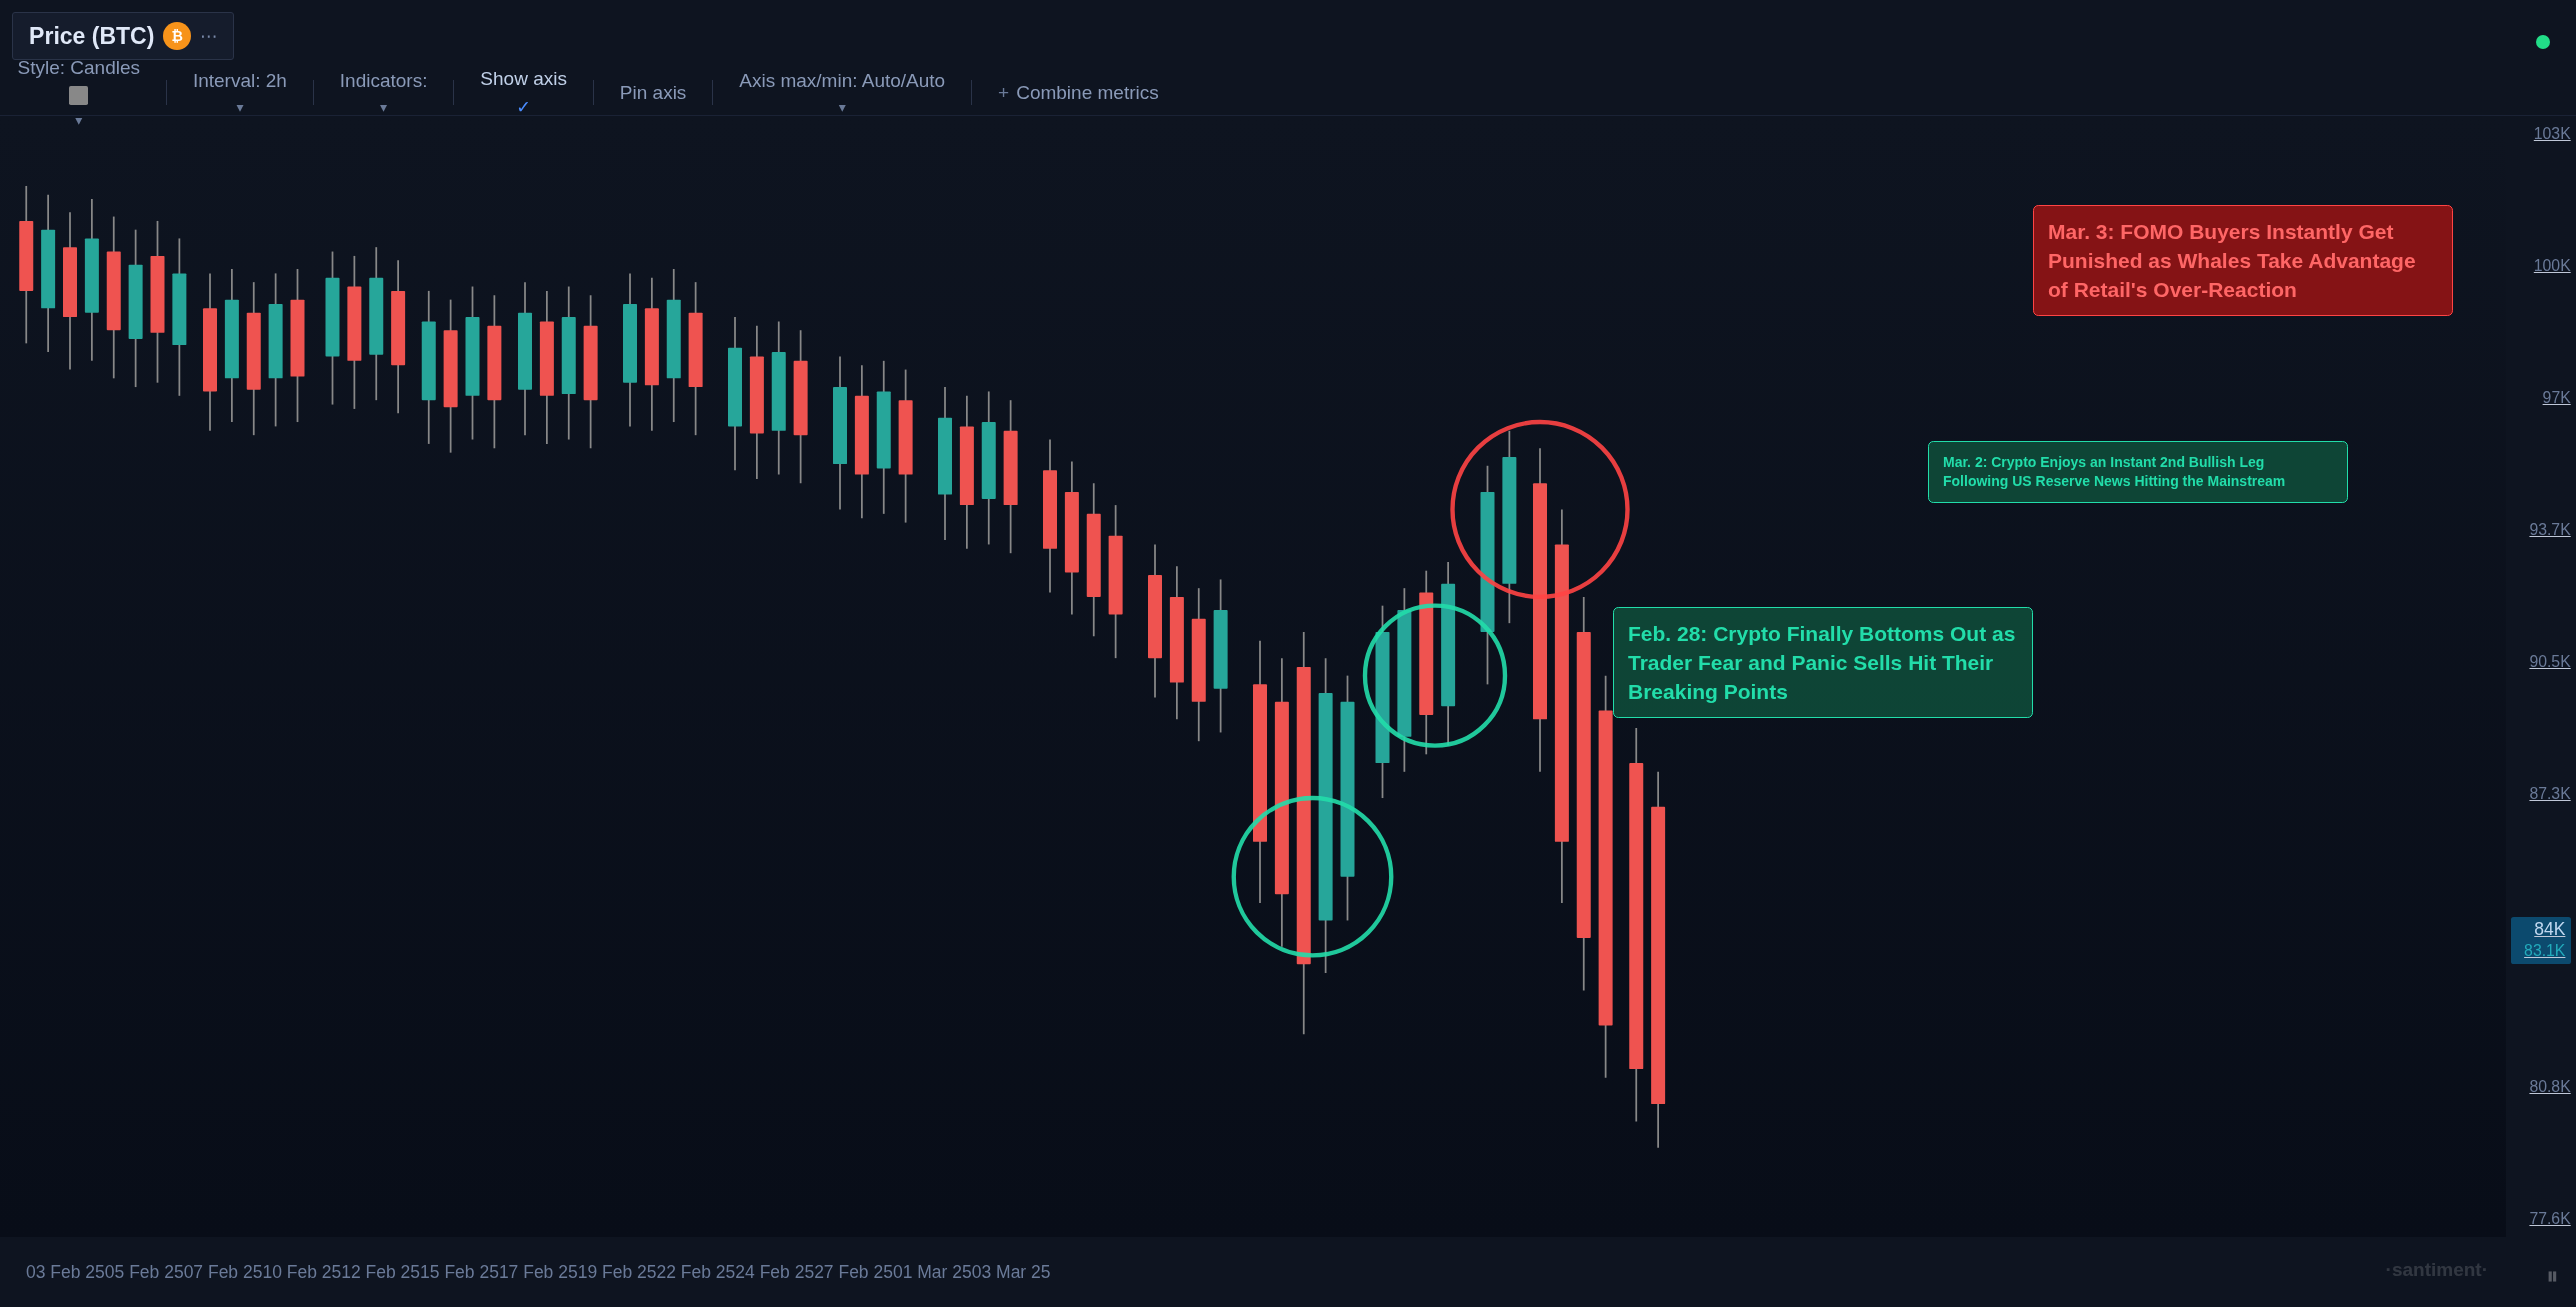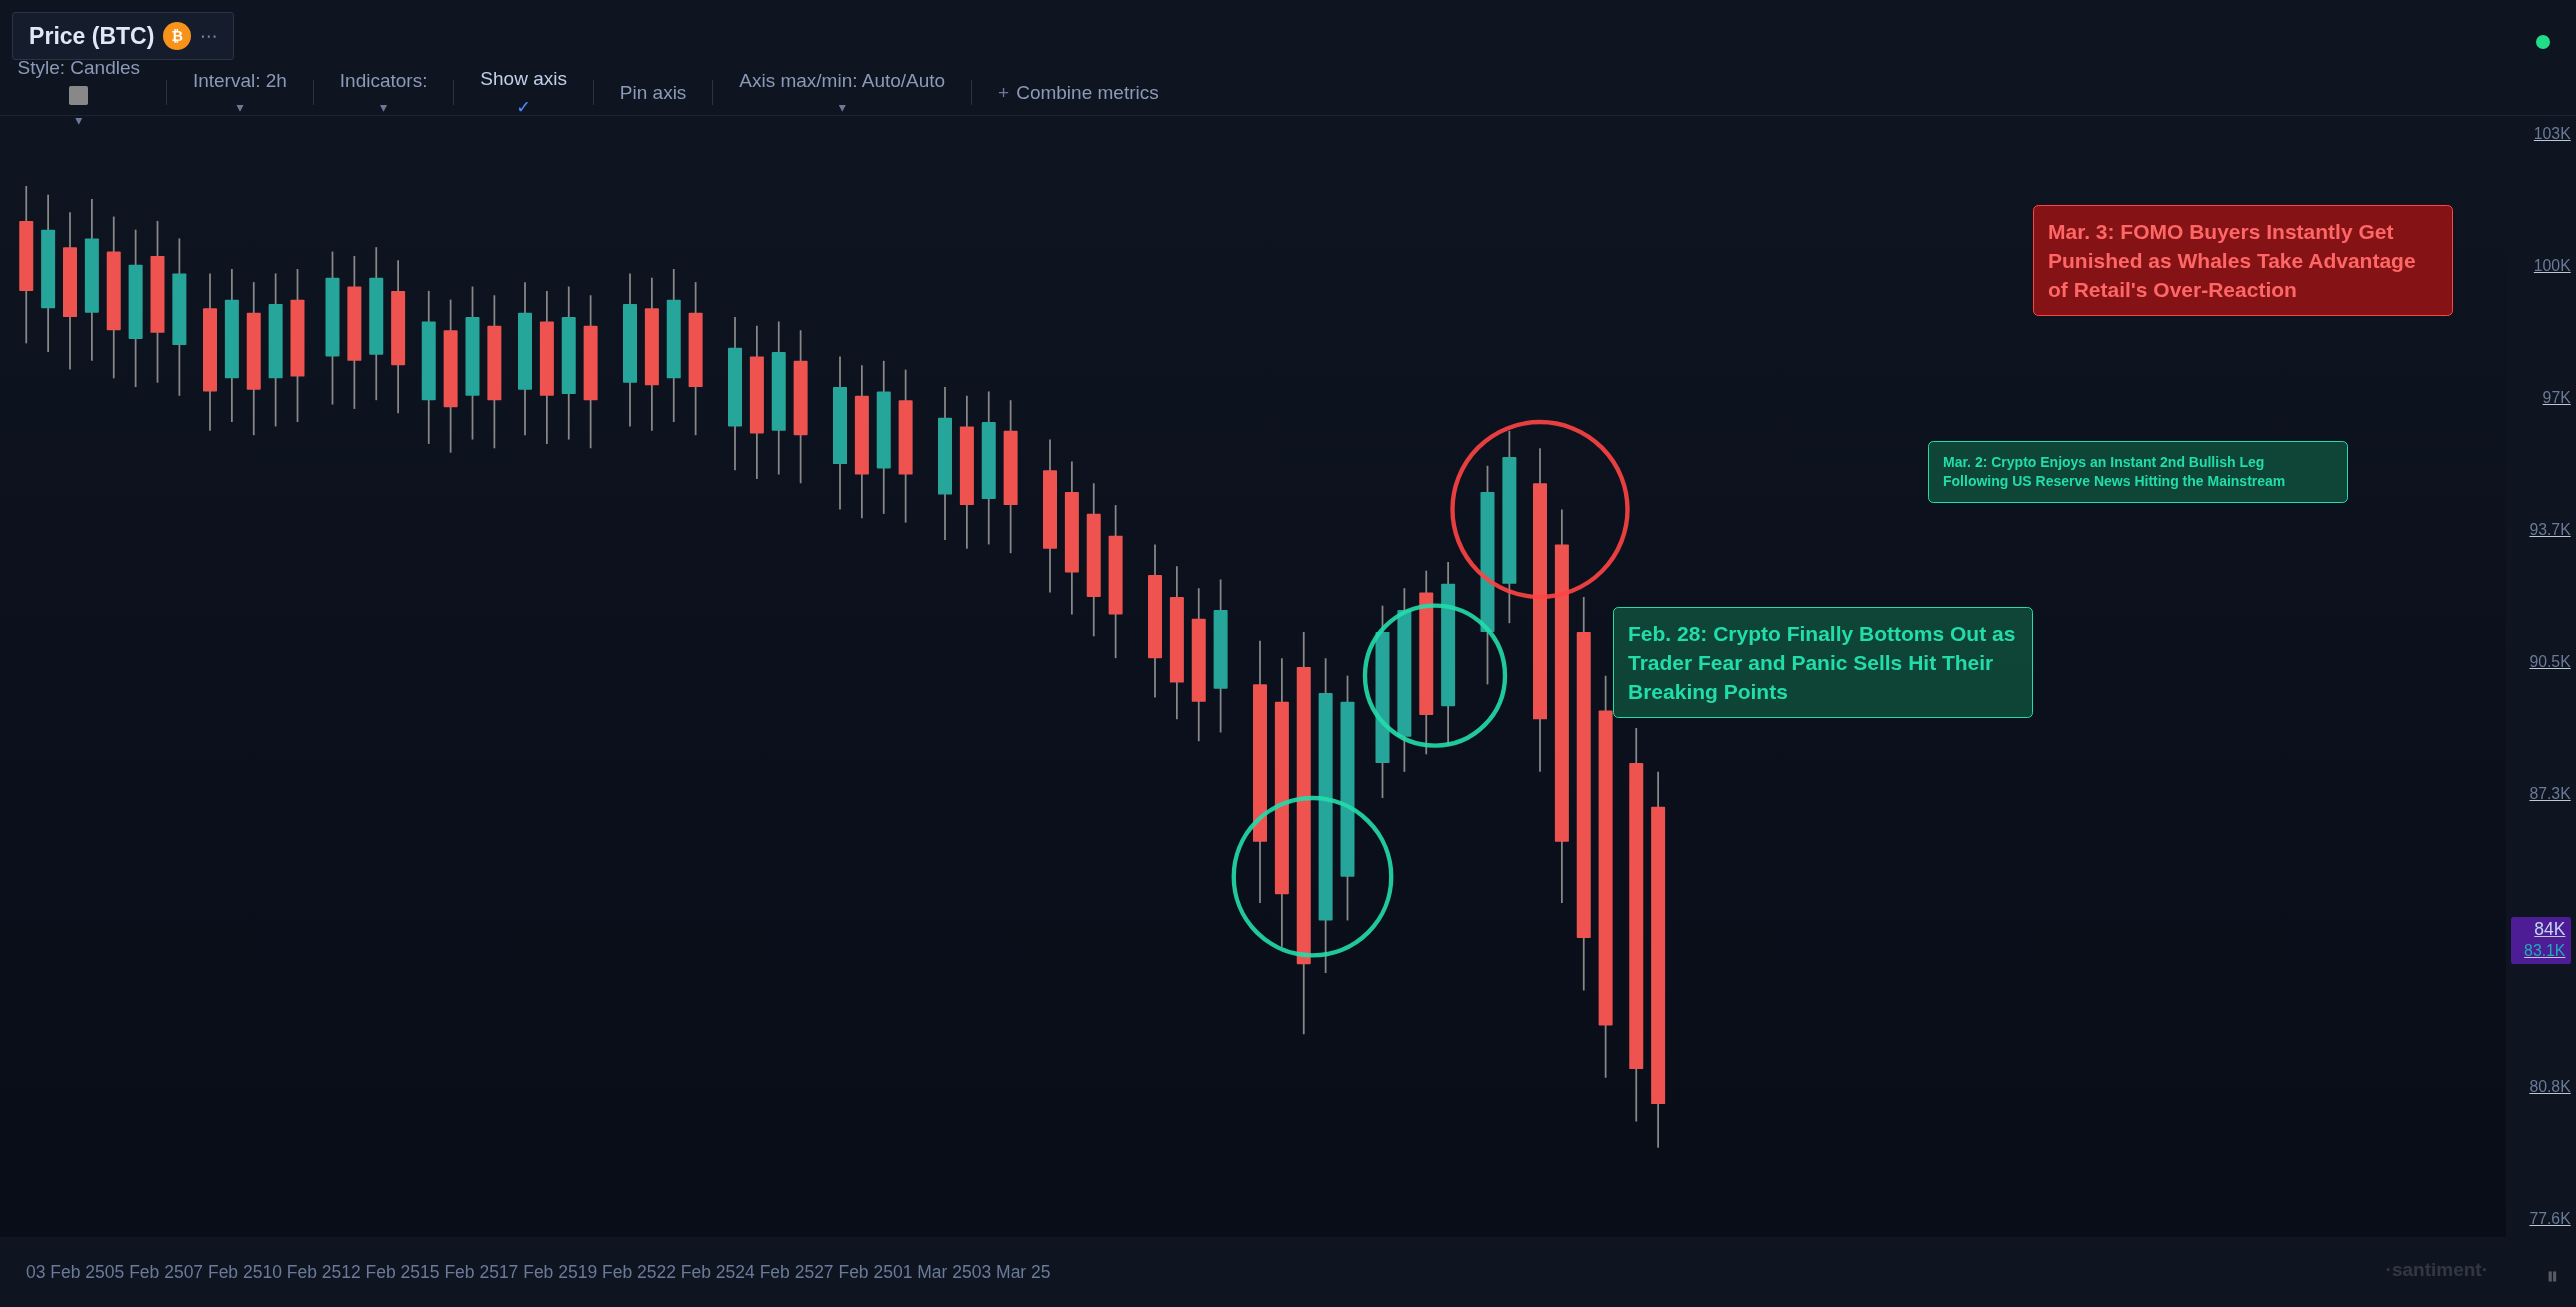--- a/index.html
+++ b/index.html
@@ -162,21 +162,21 @@
       text-decoration: underline;
     }
 
     .y-axis-label {
       font-size: 15.8px;
       color: #6a7a98;
       text-align: right;
     }
 
     .y-axis-label.current {
-      background: #4c1d95;
+      background: #0c4a6e;
       color: #c0d8f0;
       padding: 2.6px 5.3px;
       border-radius: 2.6px;
       font-size: 17.5px;
     }
 
     
     .x-axis {
       position: absolute;
       bottom: 0;

